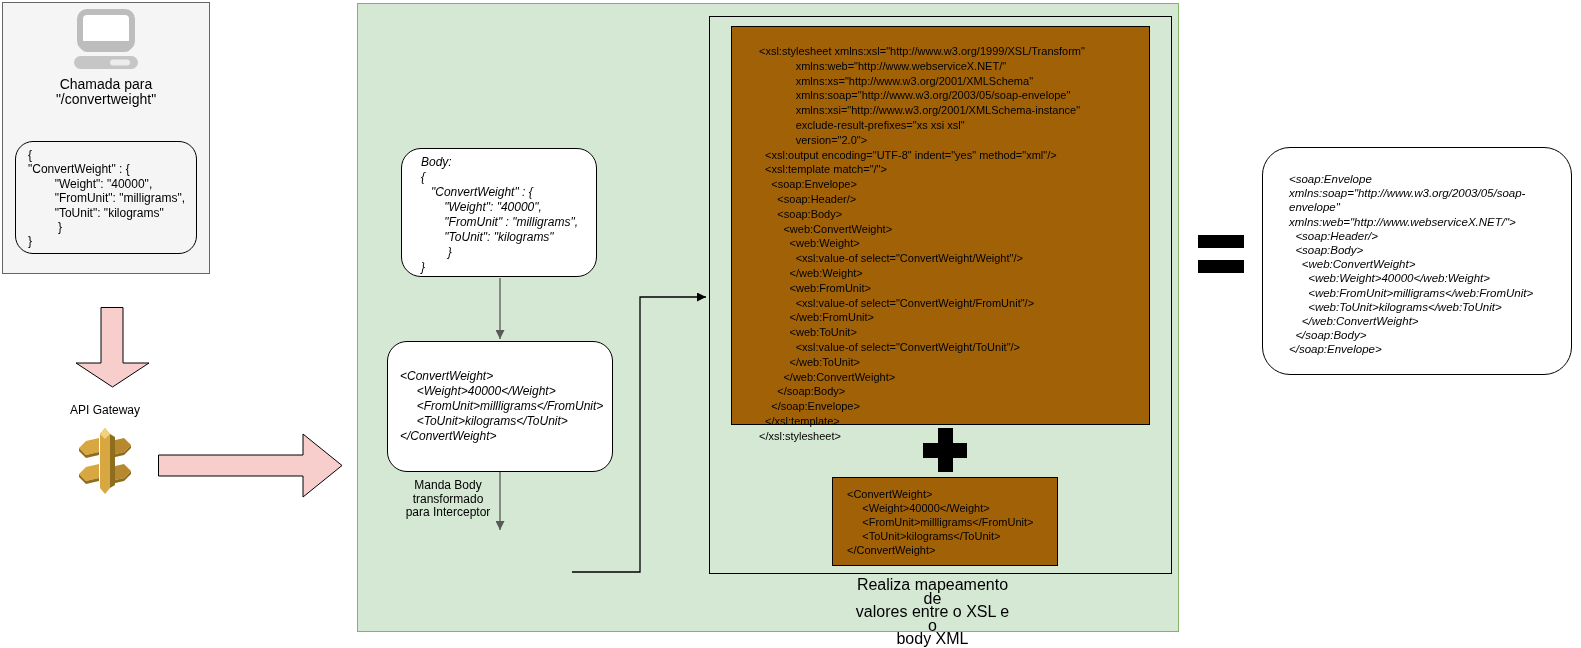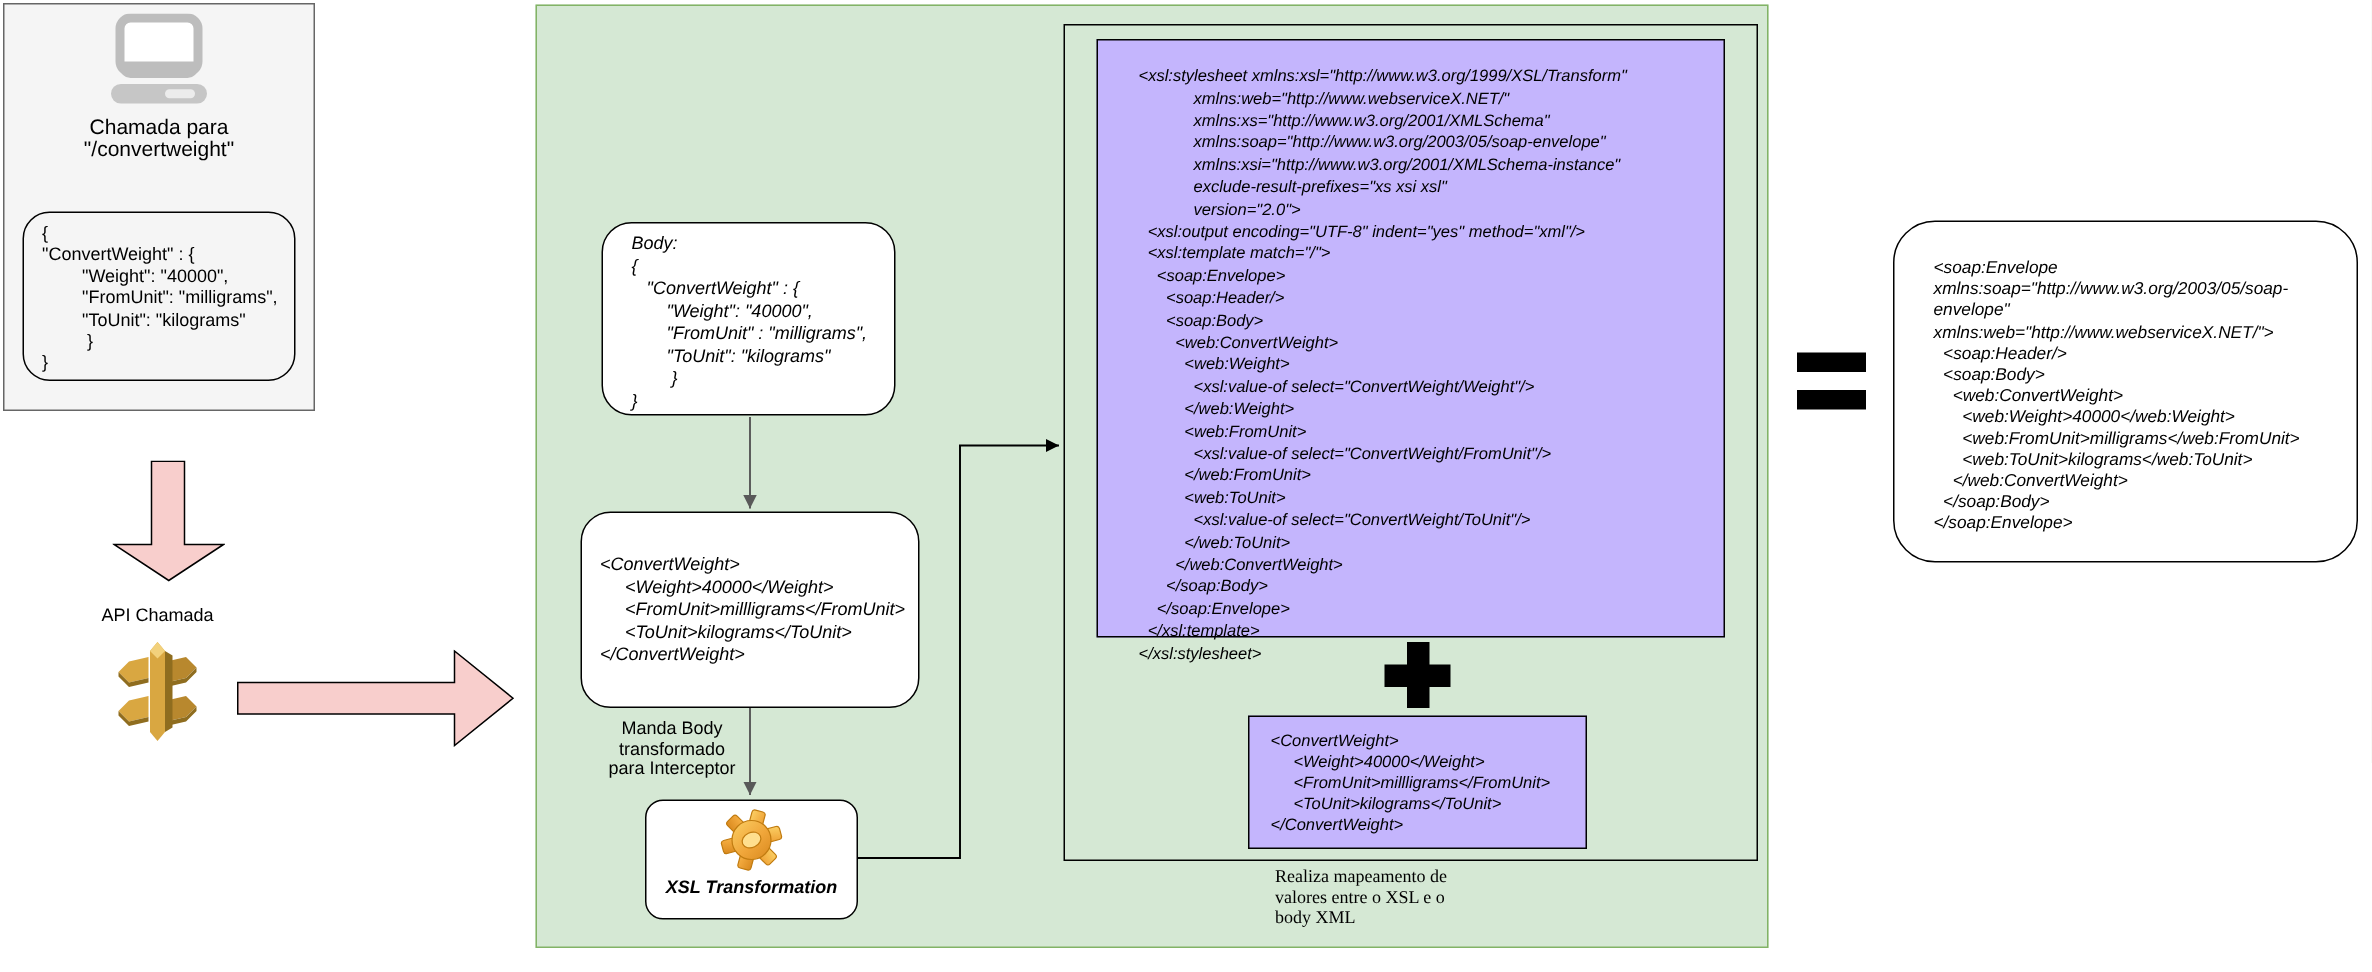--- a/index.html
+++ b/index.html
@@ -25,24 +25,24 @@
   .xml-box{left:387px;top:341px;width:226px;height:131px;padding:27px 4px 0 12px;font-size:12px;line-height:15px;}
   .flow-label{font-size:12px;line-height:13.5px;text-align:center;z-index:3;}
   .transform-label{left:390px;top:287px;width:120px;}
   .send-label{left:378px;top:479px;width:140px;}
 
   .xsl-box{left:430px;top:533px;width:142px;height:80px;border-radius:12px;text-align:center;padding-top:3px;}
   .xsl-box .gear{display:block;margin:0 auto;}
   .xsl-box-label{font-size:12px;font-weight:bold;display:block;margin-top:1px;}
 
   .outer-box{left:709px;top:16px;width:463px;height:558px;border:1px solid #000;box-sizing:border-box;z-index:2;}
-  .code-box{background:#c4b5fd;border:1px solid #000;box-sizing:border-box;z-index:3;font-style:italic;}
+  .code-box{background:#a16207;border:1px solid #000;box-sizing:border-box;z-index:3;}
   .xsl-code-box{left:731px;top:26px;width:419px;height:399px;padding:17px 6px 0 27px;font-size:11px;line-height:14.8px;}
   .cw-box2{left:832px;top:477px;width:226px;height:89px;padding:9px 4px 0 14px;font-size:11px;line-height:14px;}
-  .mapping-caption{left:850px;top:578px;width:165px;text-align:left;font-size:12px;line-height:13.5px;font-family:Liberation Serif, serif;}
+  .mapping-caption{left:850px;top:578px;width:165px;text-align:center;font-size:16px;line-height:13.5px;}
 
   
   .plus-icon{left:923px;top:428px;width:44px;height:44px;z-index:3;}
   .plus-icon .pv{position:absolute;left:15px;top:0;width:15px;height:44px;background:#000;}
   .plus-icon .ph{position:absolute;left:0;top:15px;width:44px;height:15px;background:#000;}
   .equals-icon{left:1198px;top:235px;width:46px;height:38px;}
   .equals-icon .bar{position:absolute;left:0;width:46px;height:13px;background:#000;}
   .equals-icon .b1{top:0;} .equals-icon .b2{top:25px;}
 
   .result-box{left:1262px;top:147px;width:310px;height:228px;border-radius:28px;padding:24px 6px 0 26px;
@@ -86,21 +86,21 @@
         "FromUnit": "milligrams",
         "ToUnit": "kilograms"
          }
 }</pre>
   </div>
 
   <svg class="abs" style="left:75px;top:307px;" width="75" height="81" viewBox="0 0 75 81">
     <polygon points="26,0.5 48,0.5 48,56 74,56 37.5,80 1,56 26,56" fill="#f8cecc" stroke="#000" stroke-width="1"></polygon>
   </svg>
 
-  <div class="abs api-label">API Chamada</div>
+  <div class="abs api-label">API Gateway</div>
   <svg class="abs" style="left:72px;top:426px;" width="66" height="72" viewBox="0 0 66 72">
 
     <polygon points="14,15 27,12 27,26 14,29 7,22" fill="#d9a741"></polygon>
     <polygon points="14,29 27,26 27,29 14,32 7,25 7,22 14,29" fill="#8f6d1f"></polygon>
     <polygon points="14,41 27,38 27,52 14,55 7,48" fill="#d9a741"></polygon>
     <polygon points="14,55 27,52 27,55 14,58 7,51 7,48 14,55" fill="#8f6d1f"></polygon>
 
     <polygon points="52,12 39,15 39,29 52,26 59,19" fill="#b8882e"></polygon>
     <polygon points="52,26 39,29 39,32 52,29 59,22 59,19 52,26" fill="#8f6d1f"></polygon>
     <polygon points="52,38 39,41 39,55 52,52 59,45" fill="#b8882e"></polygon>
@@ -128,41 +128,20 @@
   <pre class="abs rounded-box xml-box">&lt;ConvertWeight&gt;
      &lt;Weight&gt;40000&lt;/Weight&gt;
      &lt;FromUnit&gt;millligrams&lt;/FromUnit&gt;
      &lt;ToUnit&gt;kilograms&lt;/ToUnit&gt;
 &lt;/ConvertWeight&gt;</pre>
 
   <div class="abs flow-label send-label prewrap">Manda Body
 transformado
 para Interceptor</div>
 
-  <div class="abs rounded-box xsl-box">
-    <svg class="gear" width="42" height="46" viewBox="0 0 42 46">
-      <defs>
-        <linearGradient id="gearGrad" x1="0%" y1="0%" x2="100%" y2="100%">
-          <stop offset="0%" stop-color="#fbd065"></stop>
-          <stop offset="55%" stop-color="#f0a63a"></stop>
-          <stop offset="100%" stop-color="#d9891e"></stop>
-        </linearGradient>
-      </defs>
-      <g transform="translate(21,23)">
-        <g fill="url(#gearGrad)" stroke="#c07b10" stroke-width="0.8">
-          <rect x="-4.5" y="-20" width="9" height="40" rx="2" transform="rotate(15)"></rect>
-          <rect x="-4.5" y="-20" width="9" height="40" rx="2" transform="rotate(75)"></rect>
-          <rect x="-4.5" y="-20" width="9" height="40" rx="2" transform="rotate(135)"></rect>
-          <circle r="13"></circle>
-        </g>
-        <ellipse rx="6.5" ry="5" fill="#ffdf8e" stroke="#c07b10" stroke-width="0.8" transform="rotate(-25)"></ellipse>
-      </g>
-    </svg>
-    <span class="xsl-box-label">XSL Transformation</span>
-  </div>
 
   <div class="abs outer-box"></div>
 
   <pre class="abs code-box xsl-code-box">&lt;xsl:stylesheet xmlns:xsl="http://www.w3.org/1999/XSL/Transform"
             xmlns:web="http://www.webserviceX.NET/"
             xmlns:xs="http://www.w3.org/2001/XMLSchema"
             xmlns:soap="http://www.w3.org/2003/05/soap-envelope"
             xmlns:xsi="http://www.w3.org/2001/XMLSchema-instance"
             exclude-result-prefixes="xs xsi xsl"
             version="2.0"&gt;

